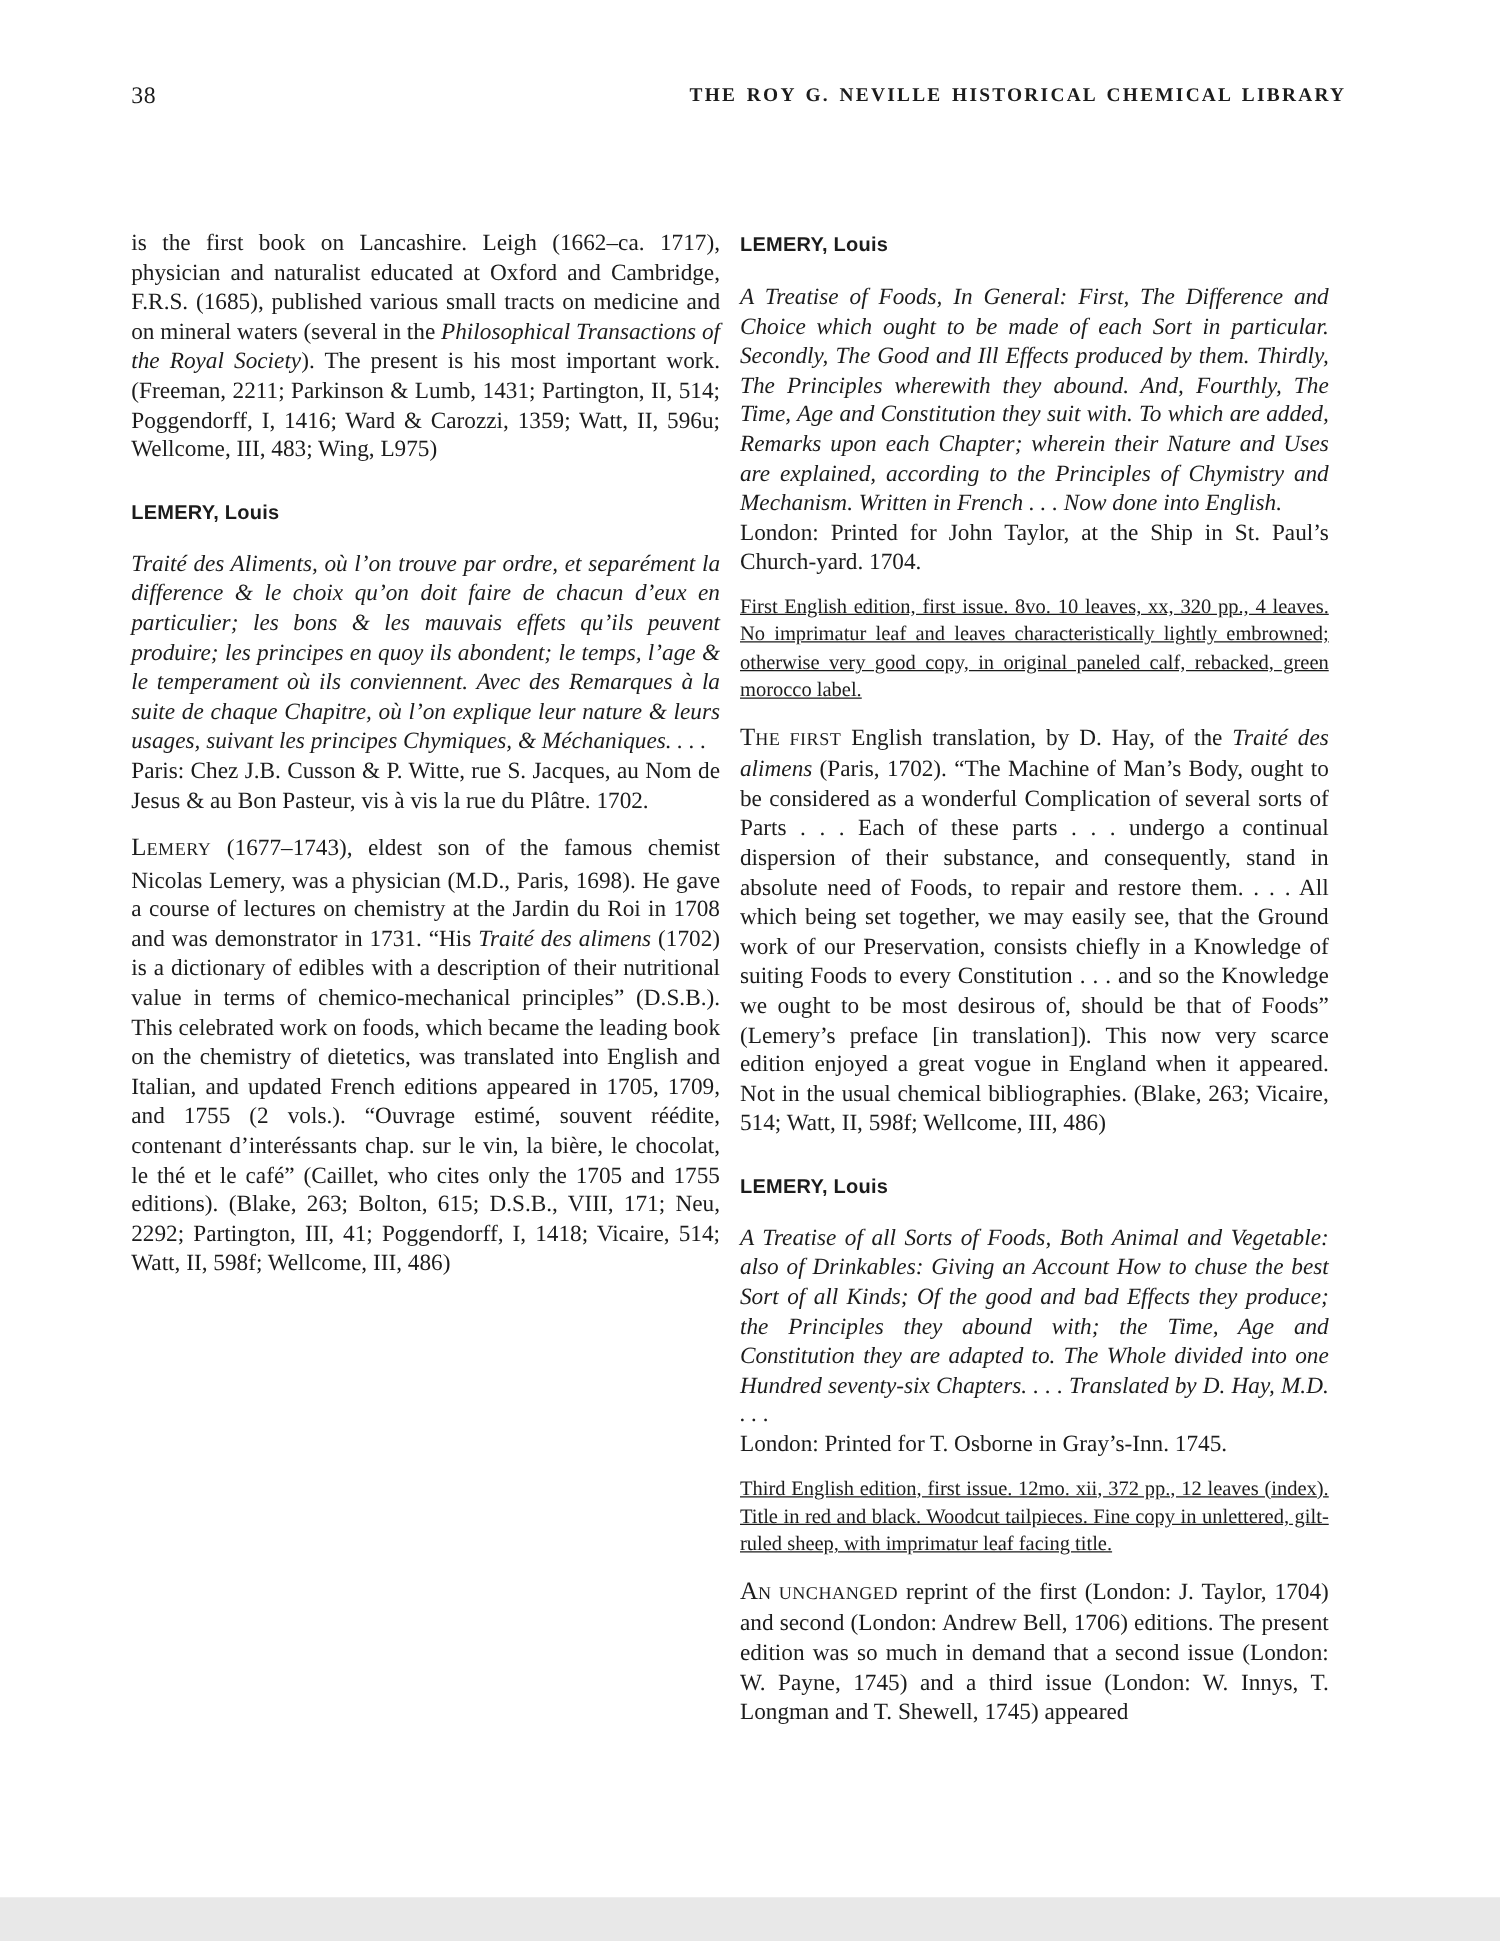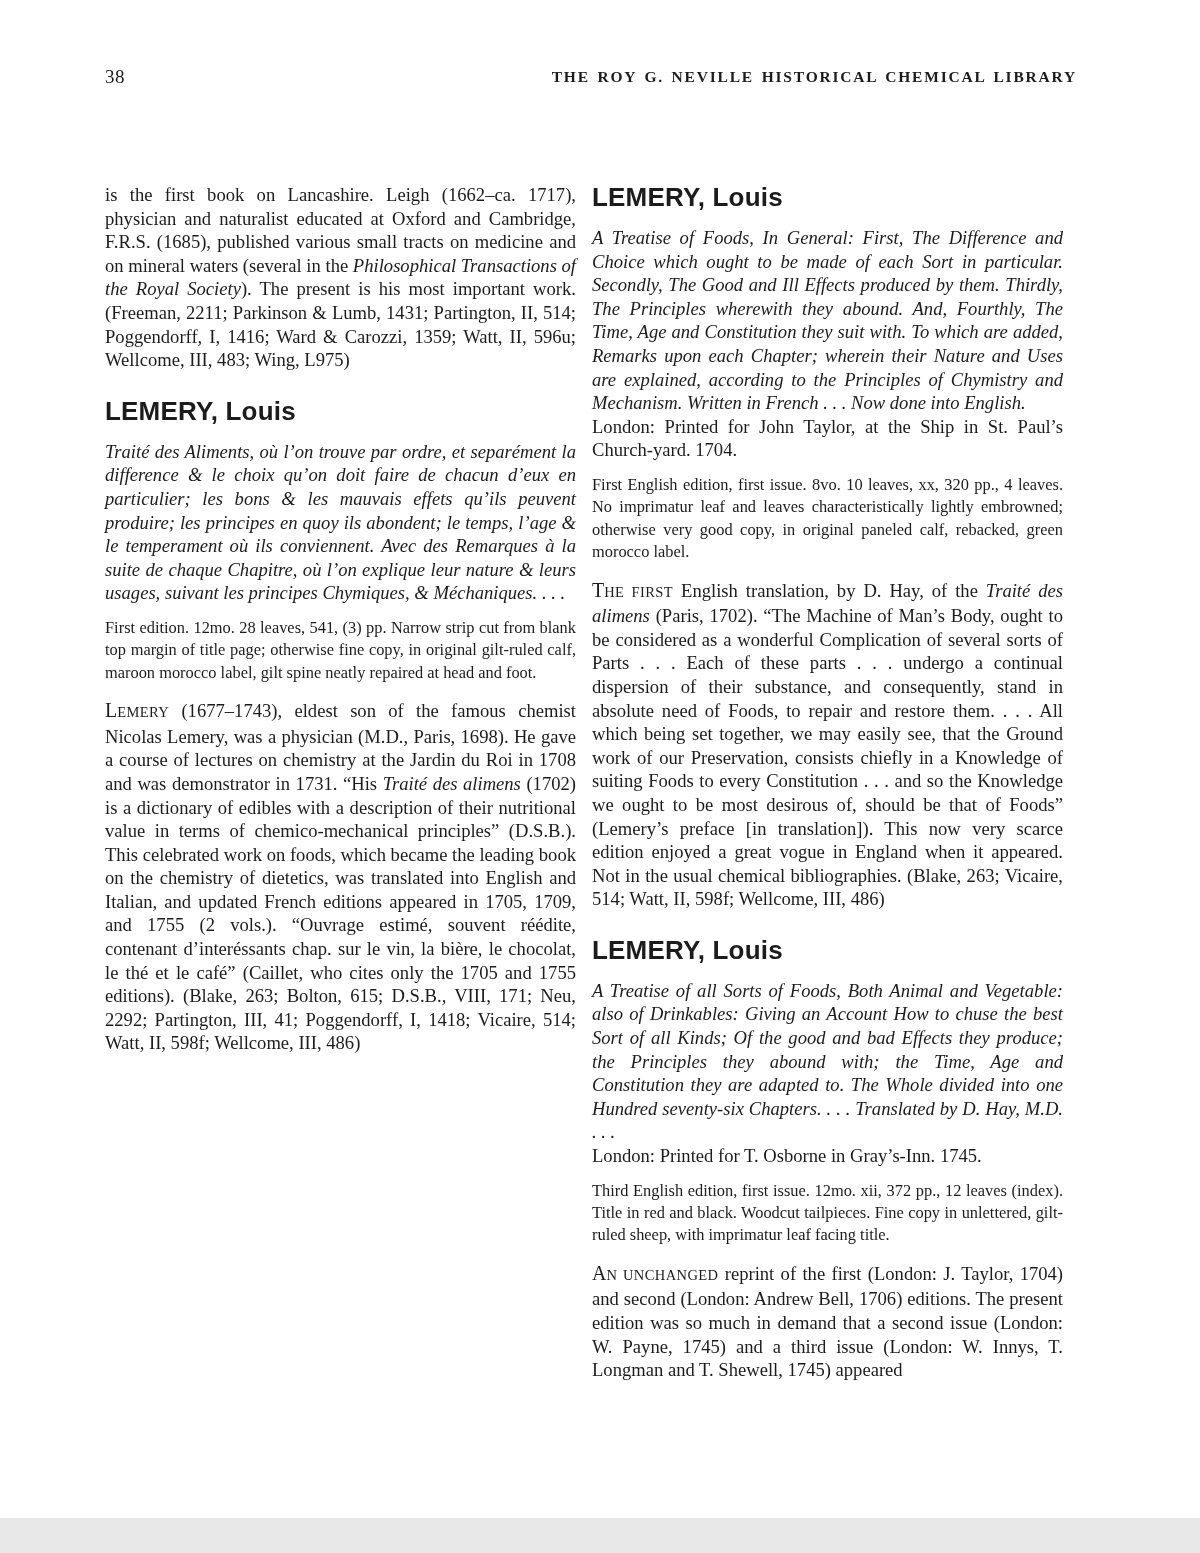--- a/index.html
+++ b/index.html
@@ -39,27 +39,27 @@
     font-size:18.6px; line-height:23.6px;
     text-align:justify;
   }
   .small {
     font-size:16.4px; line-height:22.4px;
     text-align:justify;
   }
   .entry-heading {
     font-family:"Liberation Sans", sans-serif;
     font-weight:600;
-    font-size:26px; line-height:28px;
+    font-size:16px; line-height:28px;
     letter-spacing:0.2px;
     margin:25px 0 15px 0;
   }
   .title { margin:0; }
   .imprint { margin:0; }
-  .collation { margin:12px 0 0 0; }
+  .collation { margin:12px 0 0 0;text-decoration:underline; }
   .note { margin:15px 0 0 0; }
 
   
   .seg-r { }
   .seg-i { font-style:italic; }
   .seg-init { font-size:1.07em; }
   .seg-sc { text-transform:uppercase; font-size:0.78em; letter-spacing:0.4px;margin-top:41px; }
 </style>
 </head>
 <body>
@@ -71,21 +71,21 @@
     <span class="running">THE ROY G. NEVILLE HISTORICAL CHEMICAL LIBRARY</span>
   </div>
 
   <div class="columns">
 
     <section class="col">
       <p class="body"><span class="seg-r">is the first book on Lancashire. Leigh (1662–ca. 1717), physician and naturalist educated at Oxford and Cambridge, F.R.S. (1685), published various small tracts on medicine and on mineral waters (several in the </span><span class="seg-i">Philosophical Transactions of the Royal Society</span><span class="seg-r">). The present is his most important work. (Freeman, 2211; Parkinson &amp; Lumb, 1431; Partington, II, 514; Poggendorff, I, 1416; Ward &amp; Carozzi, 1359; Watt, II, 596u; Wellcome, III, 483; Wing, L975)</span></p>
 
       <h2 class="entry-heading">LEMERY, Louis</h2>
       <p class="body title"><span class="seg-i">Traité des Aliments, où l’on trouve par ordre, et separément la difference &amp; le choix qu’on doit faire de chacun d’eux en particulier; les bons &amp; les mauvais effets qu’ils peuvent produire; les principes en quoy ils abondent; le temps, l’age &amp; le temperament où ils conviennent. Avec des Remarques à la suite de chaque Chapitre, où l’on explique leur nature &amp; leurs usages, suivant les principes Chymiques, &amp; Méchaniques. . . .</span></p>
-      <p class="small collation"><span class="seg-r">First edition. 12mo. 28 leaves, 541, (3) pp. Narrow strip cut from blank top margin of title page; otherwise fine copy, in original gilt-ruled calf, maroon morocco label, gilt spine neatly repaired at head and foot.</span></p>
+      <p class="body imprint"><span class="seg-r">Paris: Chez J.B. Cusson &amp; P. Witte, rue S. Jacques, au Nom de Jesus &amp; au Bon Pasteur, vis à vis la rue du Plâtre. 1702.</span></p>
       <p class="body note"><span class="seg-init">L</span><span class="seg-sc">emery</span><span class="seg-r"> (1677–1743), eldest son of the famous chemist Nicolas Lemery, was a physician (M.D., Paris, 1698). He gave a course of lectures on chemistry at the Jardin du Roi in 1708 and was demonstrator in 1731. “His </span><span class="seg-i">Traité des alimens</span><span class="seg-r"> (1702) is a dictionary of edibles with a description of their nutritional value in terms of chemico-mechanical principles” (D.S.B.). This celebrated work on foods, which became the leading book on the chemistry of dietetics, was translated into English and Italian, and updated French editions appeared in 1705, 1709, and 1755 (2 vols.). “Ouvrage estimé, souvent réédite, contenant d’interéssants chap. sur le vin, la bière, le chocolat, le thé et le café” (Caillet, who cites only the 1705 and 1755 editions). (Blake, 263; Bolton, 615; D.S.B., VIII, 171; Neu, 2292; Partington, III, 41; Poggendorff, I, 1418; Vicaire, 514; Watt, II, 598f; Wellcome, III, 486)</span></p>
     </section>
 
     <section class="col">
       <h2 class="entry-heading">LEMERY, Louis</h2>
       <p class="body title"><span class="seg-i">A Treatise of Foods, In General: First, The Difference and Choice which ought to be made of each Sort in particular. Secondly, The Good and Ill Effects produced by them. Thirdly, The Principles wherewith they abound. And, Fourthly, The Time, Age and Constitution they suit with. To which are added, Remarks upon each Chapter; wherein their Nature and Uses are explained, according to the Principles of Chymistry and Mechanism. Written in French . . . Now done into English.</span></p>
       <p class="body imprint"><span class="seg-r">London: Printed for John Taylor, at the Ship in St. Paul’s Church-yard. 1704.</span></p>
       <p class="small collation"><span class="seg-r">First English edition, first issue. 8vo. 10 leaves, xx, 320 pp., 4 leaves. No imprimatur leaf and leaves characteristically lightly embrowned; otherwise very good copy, in original paneled calf, rebacked, green morocco label.</span></p>
       <p class="body note"><span class="seg-init">T</span><span class="seg-sc">he first</span><span class="seg-r"> English translation, by D. Hay, of the </span><span class="seg-i">Traité des alimens</span><span class="seg-r"> (Paris, 1702). “The Machine of Man’s Body, ought to be considered as a wonderful Complication of several sorts of Parts . . . Each of these parts . . . undergo a continual dispersion of their substance, and consequently, stand in absolute need of Foods, to repair and restore them. . . . All which being set together, we may easily see, that the Ground work of our Preservation, consists chiefly in a Knowledge of suiting Foods to every Constitution . . . and so the Knowledge we ought to be most desirous of, should be that of Foods” (Lemery’s preface [in translation]). This now very scarce edition enjoyed a great vogue in England when it appeared. Not in the usual chemical bibliographies. (Blake, 263; Vicaire, 514; Watt, II, 598f; Wellcome, III, 486)</span></p>
 

